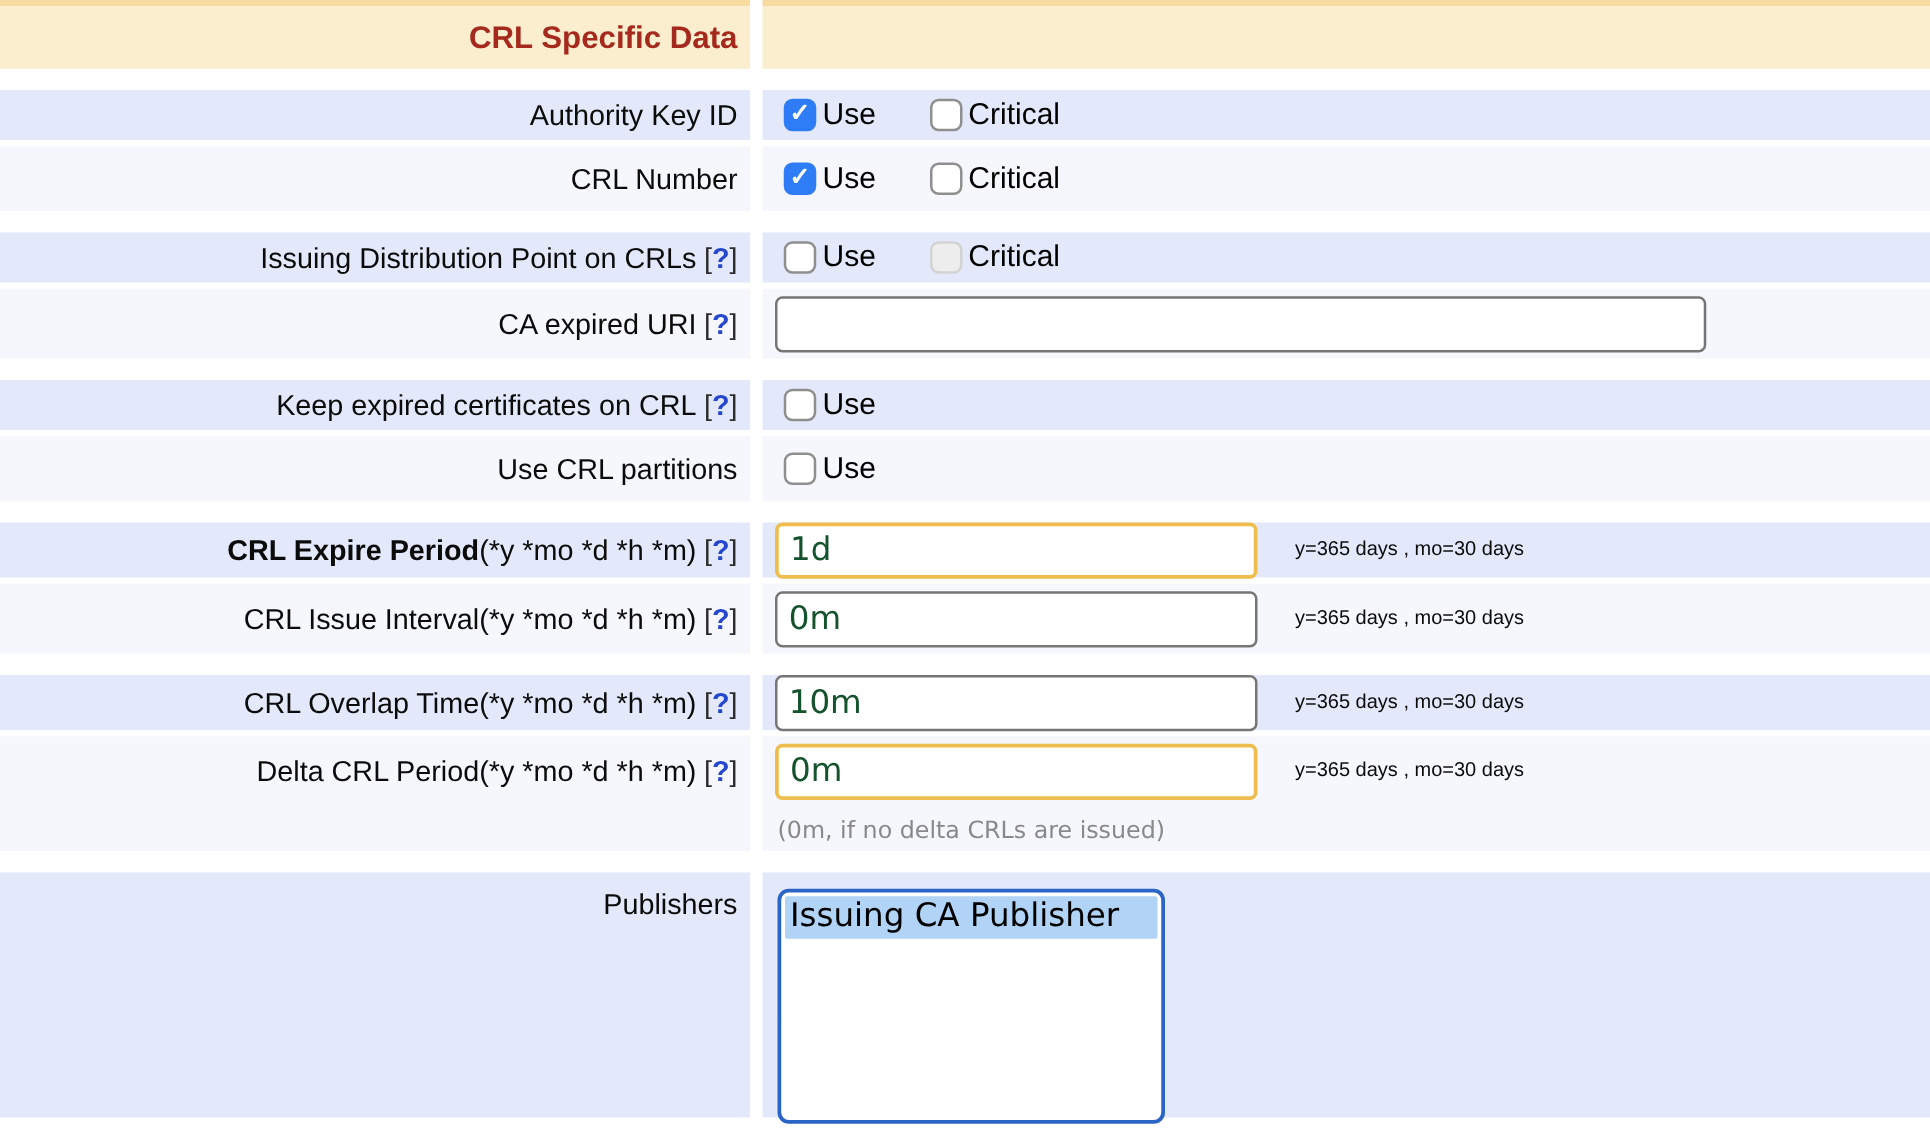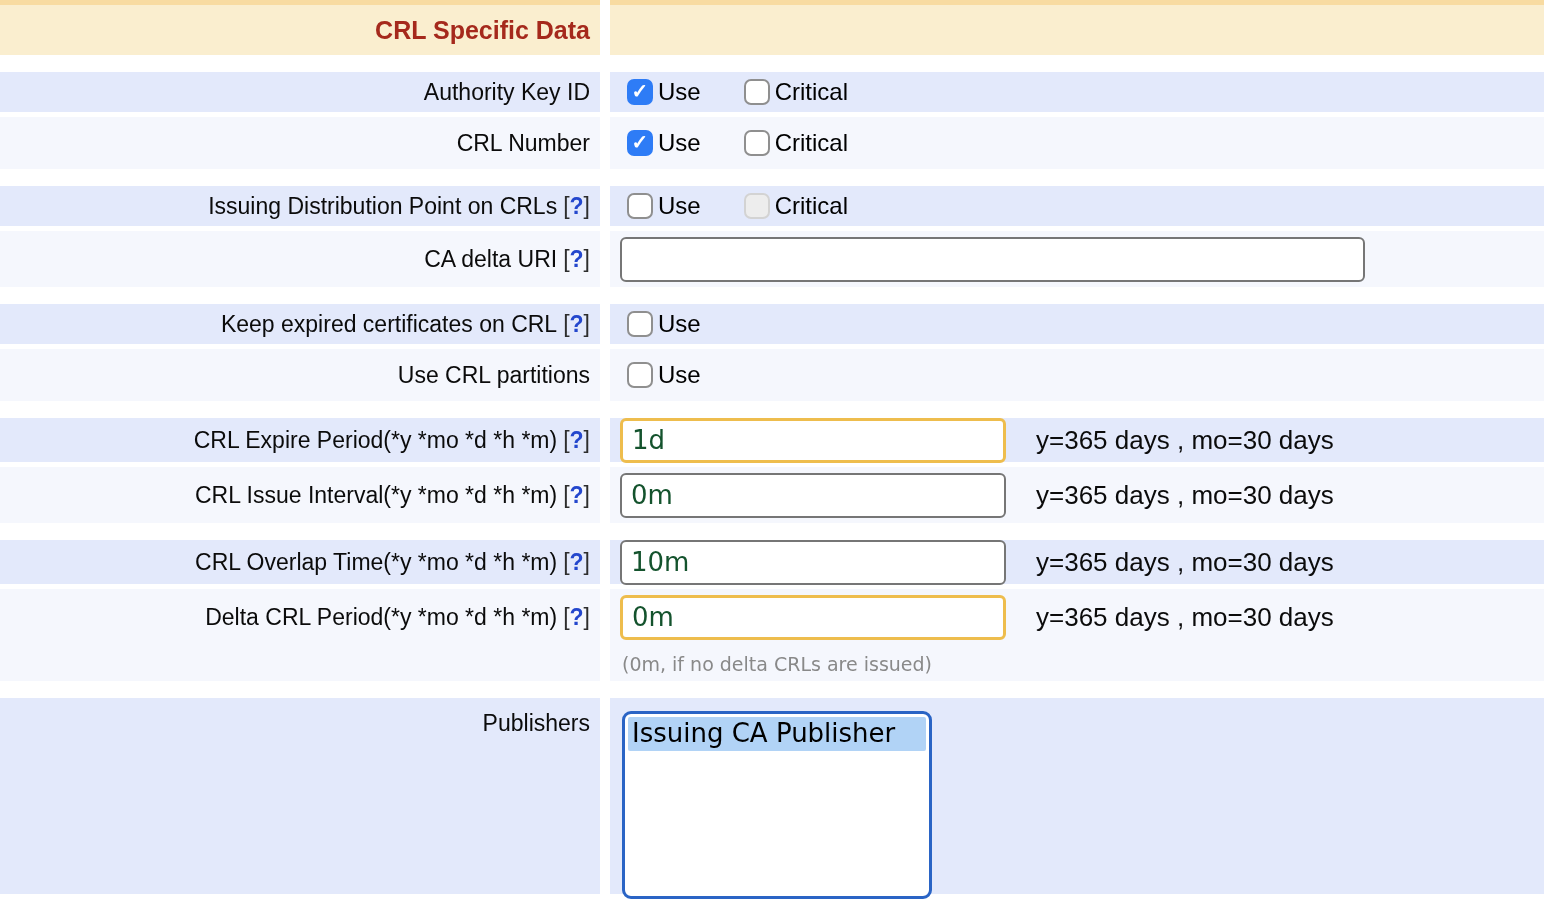--- a/index.html
+++ b/index.html
@@ -21,21 +21,21 @@
 
   .bg-a .cell-l,.bg-a .cell-r{background:#e3e9fb;margin-top:12px;}
   .bg-b .cell-l,.bg-b .cell-r{background:#f5f7fd;}
 
   .h52{height:52px;}
   .h56{height:56px;}
   .h92{height:92px;}
   .h208{height:208px;}
 
   .lbl{font-size:23px;color:#0b0b0b;line-height:1.15;}
-  .lbl .bold{font-weight:normal;}
+  .lbl .bold{font-weight:bold;}
   .help{margin-left:6px;font-size:23px;text-decoration:none;cursor:pointer;white-space:nowrap;}
   .help .bracket{color:#2d2d2d;}
   .help .q{color:#2447cd;font-weight:600;}
 
   
   .cb{width:26px;height:26px;box-sizing:border-box;border-radius:7px;background:#ffffff;
       border:2px solid #8f8f8f;margin-left:7px;flex:0 0 auto;display:flex;align-items:center;
       justify-content:center;cursor:pointer;}
   .cb.checked{background:#2e7cf6;border-color:#2e7cf6;}
   .cb.checked .tick{color:#ffffff;font-size:20px;font-weight:bold;line-height:1;transform:translateY(-1px);}
@@ -45,21 +45,21 @@
   .cb-label{font-size:24px;color:#000;margin-left:5px;}
   .crit-group{margin-left:36px;display:flex;align-items:center;}
   .use-group{display:flex;align-items:center;}
 
   
   .txt{box-sizing:border-box;height:45px;border:2px solid #767676;border-radius:6px;
        font-family:"DejaVu Sans",sans-serif;font-size:26px;color:#14532d;padding:0 9px;background:#fff;outline:none;}
   .txt.wide{width:745px;}
   .txt.time{width:386px;}
   .txt.hl{border:3px solid #eebd4d;}
-  .hint{font-size:26px;color:#0b0b0b;margin-left:30px;white-space:nowrap;}
+  .hint{font-size:16px;color:#0b0b0b;margin-left:30px;white-space:nowrap;}
 
   
   .stack{display:flex;flex-direction:column;align-items:flex-start;justify-content:flex-start;}
   .cell-r.stack{padding-top:0;}
   .input-line{display:flex;align-items:center;height:56px;}
   .note{font-family:"DejaVu Sans",sans-serif;font-size:19px;color:#898989;margin-top:8px;margin-left:2px;}
   .cell-l.top-center-56{align-items:flex-start;}
   .cell-l.top-center-56 .lbl-wrap{height:56px;display:flex;align-items:center;}
 
   
@@ -136,21 +136,21 @@
       </span>
       <span class="crit-group">
         <span class="cb disabled"></span>
         <span class="cb-label">Critical</span>
       </span>
     </div>
   </div>
 
   <div class="row bg-b h56">
     <div class="cell-l">
-      <span class="lbl">CA delta URI</span>
+      <span class="lbl">CA expired URI</span>
       <a class="help"><span class="bracket">[</span><span class="q">?</span><span class="bracket">]</span></a>
     </div>
     <div class="cell-r">
       <input type="text" class="txt wide" value="" style="">
     </div>
   </div>
 
   <div class="row bg-a h52">
     <div class="cell-l">
       <span class="lbl">Keep expired certificates on CRL</span>

